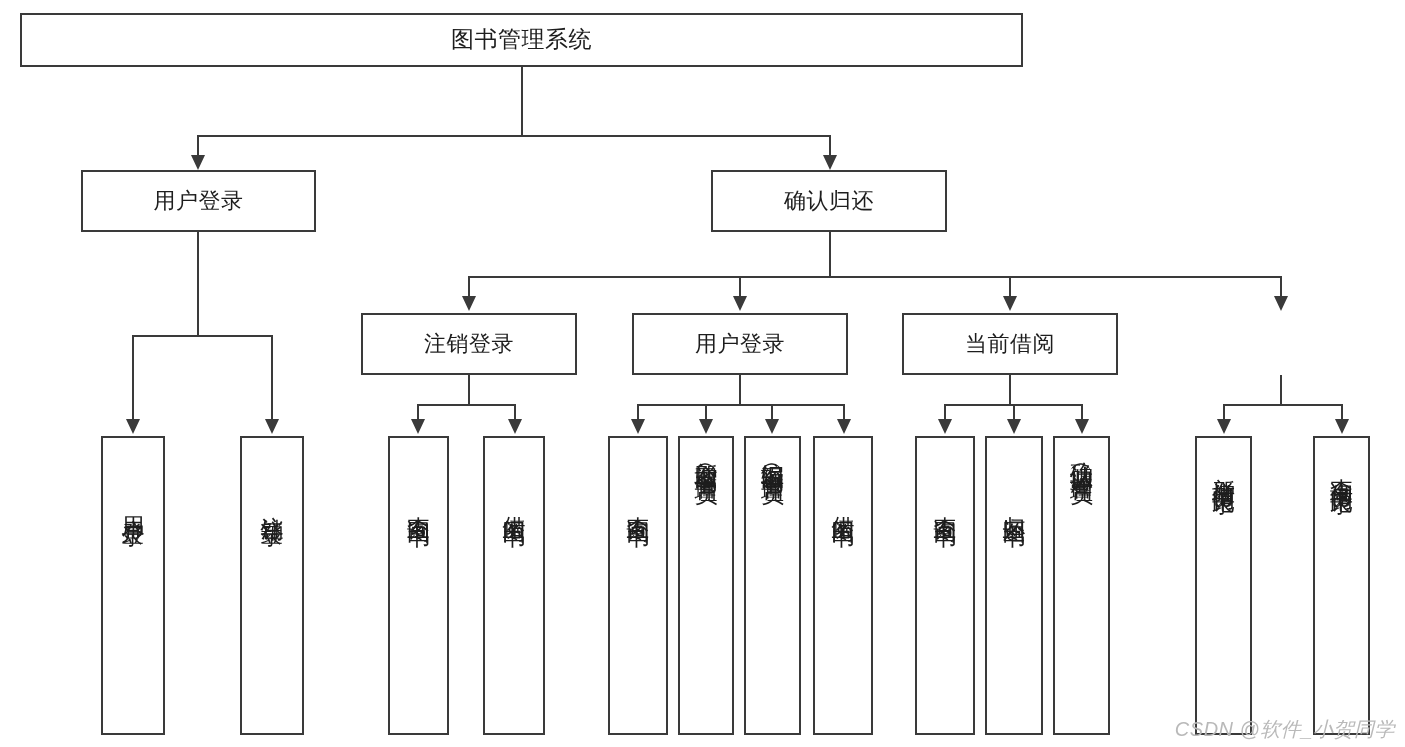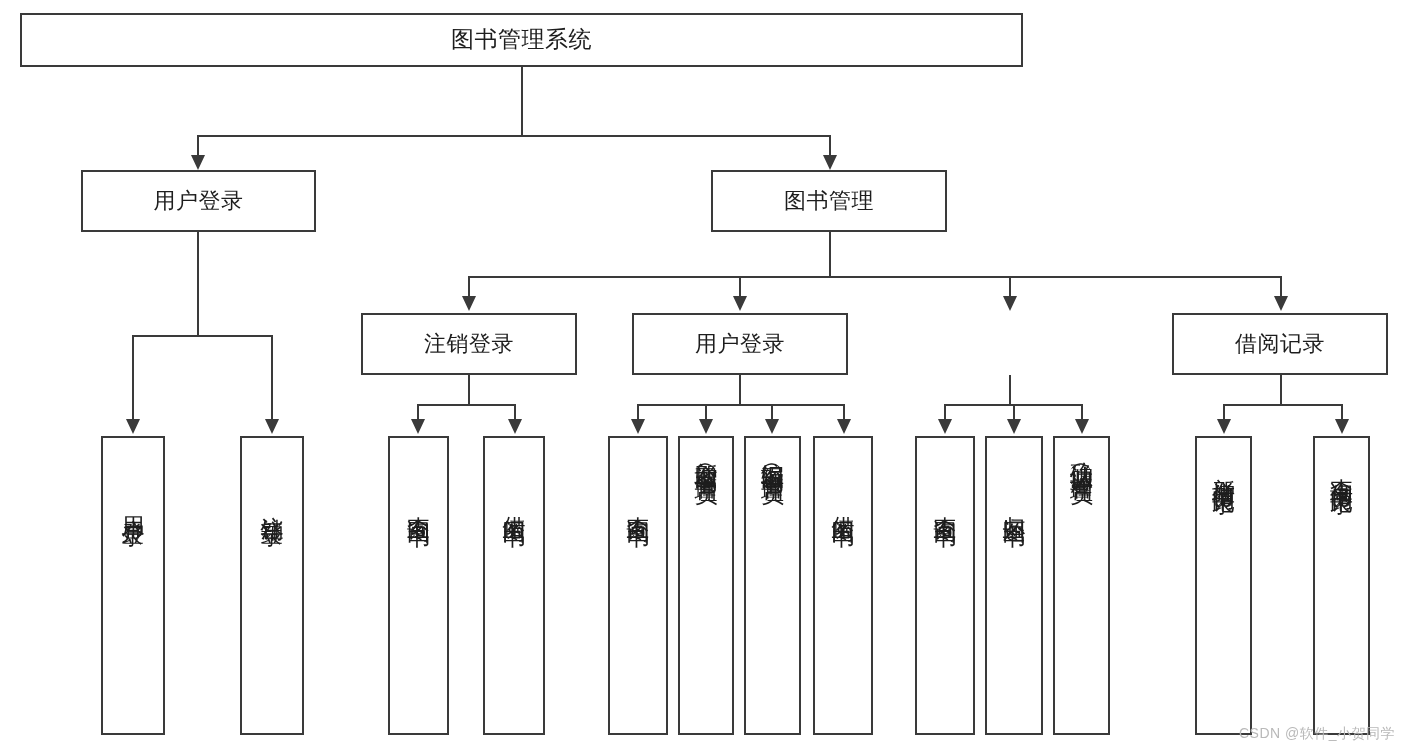--- a/index.html
+++ b/index.html
@@ -74,25 +74,26 @@
     height: 0;
     border-left: 7px solid transparent;
     border-right: 7px solid transparent;
     border-top: 15px solid #3a3a3a;
   }
   
   #watermark {
     position: absolute;
     right: 10px;
     bottom: 4px;
-    font-size: 14px;
+    font-size: 20px;
     color: #b9b9b9;
     letter-spacing: 0.5px;
     user-select: none;
     white-space: nowrap;
+    font-style: italic;
   }
 </style>
 </head>
 <body>
 
 <div id="canvas">
 
   <div class="node horiz root" style="left:20px; top:13px; width:1003px; height:54px;">
     <span class="label">图书管理系统</span>
   </div>
@@ -104,21 +105,21 @@
   <div class="vline" style="left:197px; top:135px; height:22px;"></div>
   <div class="arrow" style="left:191px; top:155px;"></div>
   <div class="vline" style="left:829px; top:135px; height:22px;"></div>
   <div class="arrow" style="left:823px; top:155px;"></div>
 
   <div class="node horiz" style="left:81px; top:170px; width:235px; height:62px;">
     <span class="label">用户登录</span>
   </div>
 
   <div class="node horiz" style="left:711px; top:170px; width:236px; height:62px;">
-    <span class="label">图书管理</span>
+    <span class="label">确认归还</span>
   </div>
 
   <div class="vline" style="left:197px; top:232px; height:103px;"></div>
   <div class="hline" style="left:132px; top:335px; width:140px;"></div>
   <div class="vline" style="left:132px; top:335px; height:85px;"></div>
   <div class="arrow" style="left:126px; top:419px;"></div>
   <div class="vline" style="left:271px; top:335px; height:85px;"></div>
   <div class="arrow" style="left:265px; top:419px;"></div>
 
   <div class="vline" style="left:829px; top:232px; height:44px;"></div>
@@ -131,22 +132,22 @@
   <div class="arrow" style="left:1003px; top:296px;"></div>
   <div class="vline" style="left:1280px; top:276px; height:21px;"></div>
   <div class="arrow" style="left:1274px; top:296px;"></div>
 
   <div class="node horiz" style="left:361px; top:313px; width:216px; height:62px;">
     <span class="label">注销登录</span>
   </div>
   <div class="node horiz" style="left:632px; top:313px; width:216px; height:62px;">
     <span class="label">用户登录</span>
   </div>
-  <div class="node horiz" style="left:1172px; top:313px; width:216px; height:62px;">
-    <span class="label">借阅记录</span>
+  <div class="node horiz" style="left:902px; top:313px; width:216px; height:62px;">
+    <span class="label">当前借阅</span>
   </div>
 
   <div class="vline" style="left:468px; top:375px; height:29px;"></div>
   <div class="hline" style="left:417px; top:404px; width:98px;"></div>
   <div class="vline" style="left:417px; top:404px; height:16px;"></div>
   <div class="arrow" style="left:411px; top:419px;"></div>
   <div class="vline" style="left:514px; top:404px; height:16px;"></div>
   <div class="arrow" style="left:508px; top:419px;"></div>
 
   <div class="vline" style="left:739px; top:375px; height:29px;"></div>

